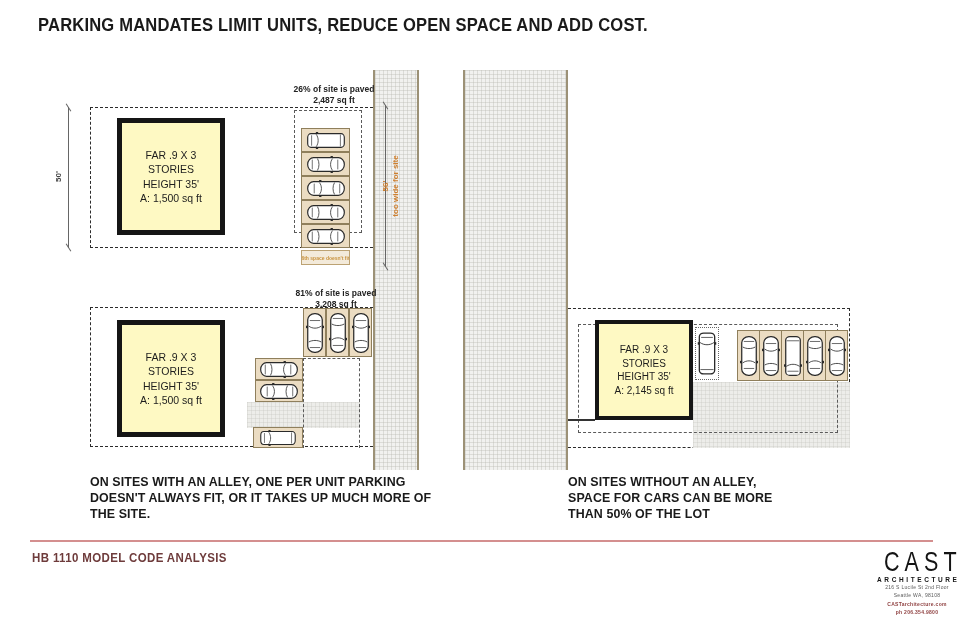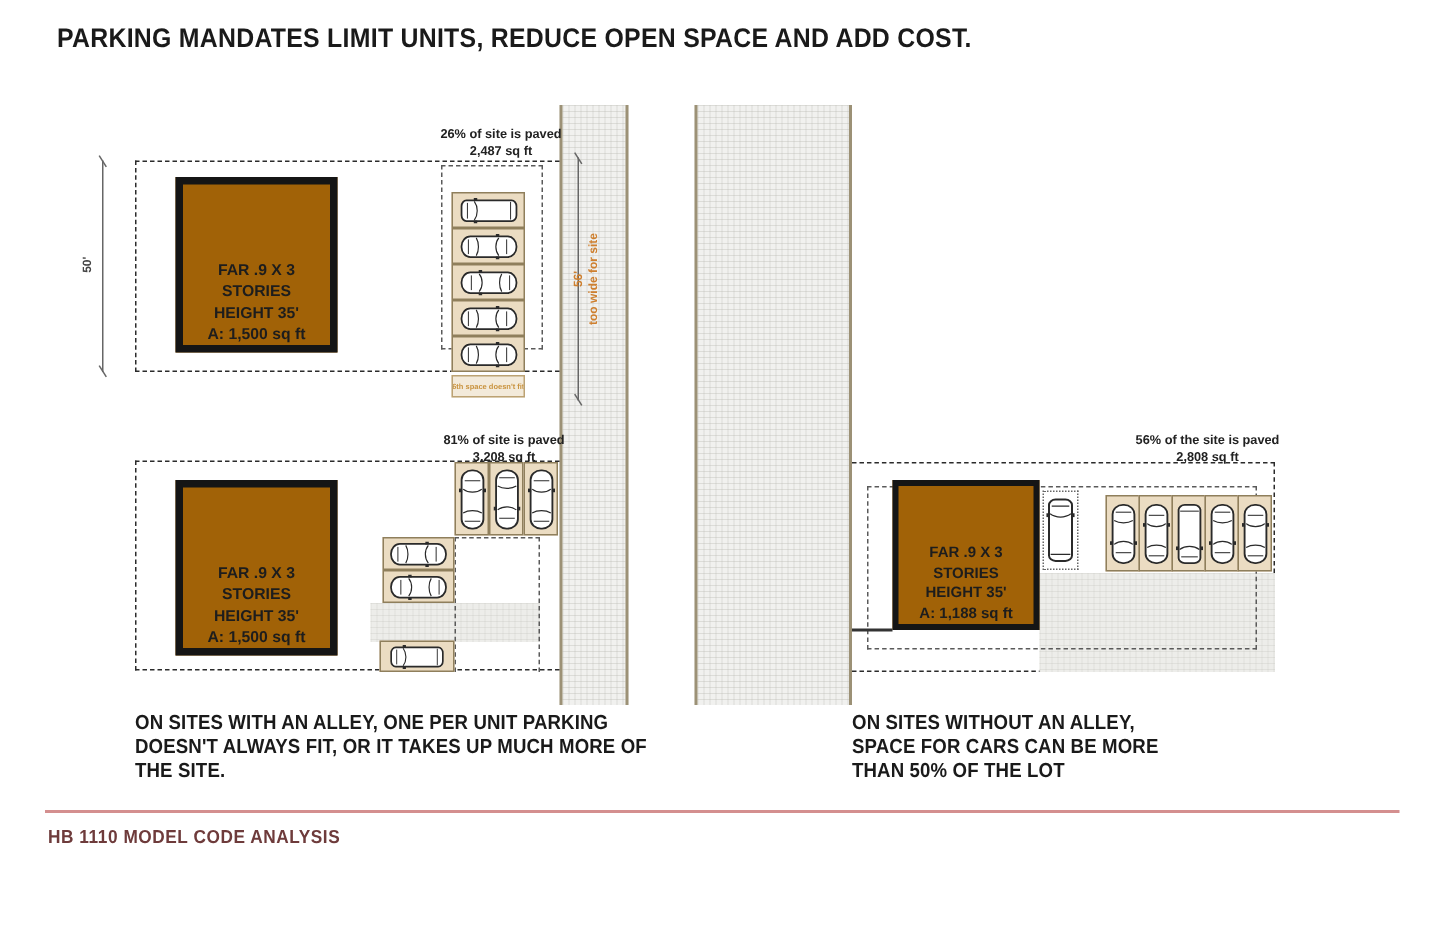--- a/index.html
+++ b/index.html
@@ -29,23 +29,23 @@
     background-image:linear-gradient(to right,rgba(200,200,193,.35) 1px,transparent 1px),
                      linear-gradient(to bottom,rgba(200,200,193,.35) 1px,transparent 1px);
     background-size:4px 4px;
   }
   .siteBoundary{position:absolute;border:1.5px dashed #2b2b2b;box-sizing:border-box;}
   #site1{left:90px;top:107px;width:283px;height:141px;border-right:none;}
   #site2{left:90px;top:307px;width:283px;height:140px;border-right:none;}
   #site3{left:568px;top:308px;width:282px;height:140px;border-left:none;}
   .dashedRect{position:absolute;border:1px dashed #5a5a5a;box-sizing:border-box;}
   .building{
-    position:absolute;background:#a16207;border:5px solid #151515;box-sizing:border-box;
-    display:flex;flex-direction:column;align-items:center;justify-content:flex-end;
-    font-weight:700;font-size:10.5px;line-height:1.35;text-align:center;color:#1d1d1d;
+    position:absolute;background:#fef9c3;border:5px solid #151515;box-sizing:border-box;
+    display:flex;flex-direction:column;align-items:center;justify-content:center;
+    font-weight:400;font-size:10.5px;line-height:1.35;text-align:center;color:#1d1d1d;
   }
   #bldg1{left:117px;top:118px;width:108px;height:117px;}
   #bldg2{left:117px;top:320px;width:108px;height:117px;}
   #bldg3{left:595px;top:320px;width:98px;height:100px;border-width:4px;font-size:10px;}
   .pavedLabel{position:absolute;font-size:8.5px;font-weight:700;line-height:1.25;text-align:center;color:#222;}
   #paved1{left:291px;top:84px;width:86px;}
   #paved2{left:294px;top:288px;width:84px;}
   #paved3{left:735px;top:288px;width:140px;}
   
   .stall{
@@ -230,28 +230,24 @@
   </div>
 
   <div class="siteBoundary" id="site3"></div>
 
   <div class="paved" style="left:693px;top:382px;width:157px;height:66px;"></div>
   <div class="dashedRect" style="left:578px;top:324px;width:260px;height:109px;"></div>
 
   <div class="building" id="bldg3">
     <div>FAR .9 X 3 STORIES</div>
     <div>HEIGHT 35'</div>
-    <div>A: 1,188 sq ft</div>
+    <div>A: 2,145 sq ft</div>
   </div>
   <div class="solidLine" style="left:568px;top:419px;width:27px;height:2px;"></div>
 
-  <div class="pavedLabel" id="paved3">
-    <div>56% of the site is paved</div>
-    <div>2,808 sq ft</div>
-  </div>
 
   <div class="stall whiteStall" style="left:695px;top:327px;width:24px;height:53px;">
     <svg class="rot270" width="46" height="19">
         <use href="#van-sym"></use>
       </svg>
   </div>
 
   <div class="stall" style="left:737px;top:330px;width:23px;height:51px;">
     <svg class="rot90" width="44" height="18">
         <use href="#car-sym"></use>
@@ -285,14 +281,22 @@
   </div>
   <div class="caption condensed" id="captionRight">
     <div>ON SITES WITHOUT AN ALLEY,</div>
     <div>SPACE FOR CARS CAN BE MORE</div>
     <div>THAN 50% OF THE LOT</div>
   </div>
 
   <div id="footerRule"></div>
   <div id="footerLabel" class="condensed">HB 1110 MODEL CODE ANALYSIS</div>
 
+  <div id="logo">
+    <div id="logoName">CAST</div>
+    <div id="logoTagline">ARCHITECTURE</div>
+    <div class="logoSmall">216 S Lucile St 2nd Floor</div>
+    <div class="logoSmall">Seattle WA, 98108</div>
+    <div class="logoSmall red">CASTarchitecture.com</div>
+    <div class="logoSmall red">ph 206.354.9800</div>
+  </div>
 
 </div>
 
 </body></html>

